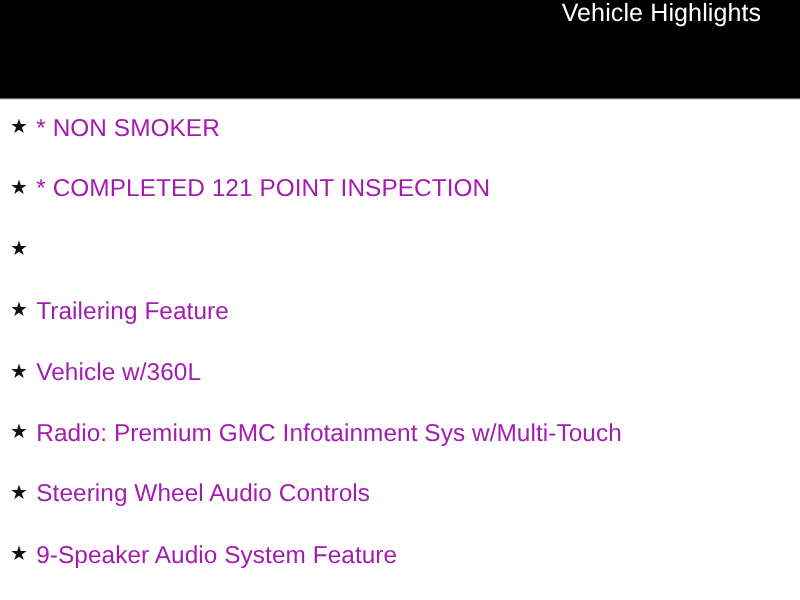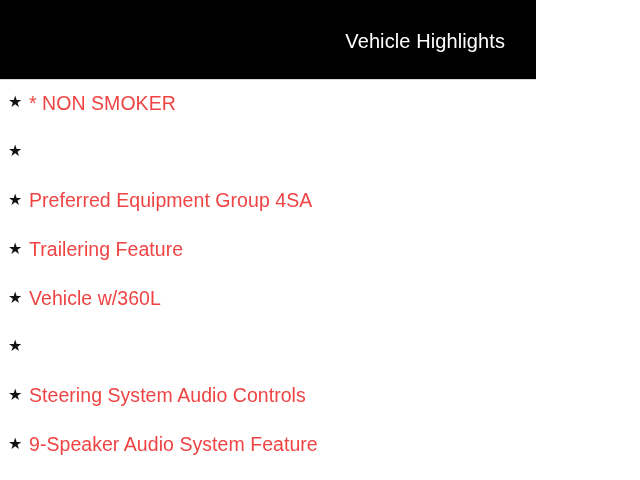--- a/index.html
+++ b/index.html
@@ -21,26 +21,25 @@
     height: 480px;
     background: #ffffff;
     box-sizing: border-box;
   }
 
   
   .header-band {
     position: absolute;
     left: 0;
     top: 0;
-    width: 536px;
+    width: 640px;
     height: 79px;
     background: #000000;
     box-sizing: border-box;
     display: flex;
-    align-items: center;
     justify-content: flex-end;
     padding-right: 31px;
   }
   .header-band::after {
     content: "";
     position: absolute;
     left: 0;
     bottom: -1px;
     width: 100%;
     height: 1px;
@@ -81,21 +80,21 @@
     width: 21px;
     flex: 0 0 21px;
     color: #111111;
     font-size: 16px;
     line-height: 1;
     text-align: left;
     position: relative;
     top: -1px;
   }
   .highlight-text {
-    color: #ef4444;
+    color: #a21caf;
     font-size: 19.5px;
     line-height: 1;
     font-weight: 400;
     letter-spacing: 0.05px;
   }
 </style>
 </head>
 <body>
 
 <div class="page">
@@ -106,44 +105,45 @@
 
   <ul class="highlights-list">
 
     <li class="highlight-item">
       <span class="bullet-star">★</span>
       <span class="highlight-text">* NON SMOKER</span>
     </li>
 
     <li class="highlight-item">
       <span class="bullet-star">★</span>
+      <span class="highlight-text">* COMPLETED 121 POINT INSPECTION</span>
     </li>
 
     <li class="highlight-item">
       <span class="bullet-star">★</span>
-      <span class="highlight-text">Preferred Equipment Group 4SA</span>
     </li>
 
     <li class="highlight-item">
       <span class="bullet-star">★</span>
       <span class="highlight-text">Trailering Feature</span>
     </li>
 
     <li class="highlight-item">
       <span class="bullet-star">★</span>
       <span class="highlight-text">Vehicle w/360L</span>
     </li>
 
     <li class="highlight-item">
       <span class="bullet-star">★</span>
+      <span class="highlight-text">Radio: Premium GMC Infotainment Sys w/Multi-Touch</span>
     </li>
 
     <li class="highlight-item">
       <span class="bullet-star">★</span>
-      <span class="highlight-text">Steering System Audio Controls</span>
+      <span class="highlight-text">Steering Wheel Audio Controls</span>
     </li>
 
     <li class="highlight-item">
       <span class="bullet-star">★</span>
       <span class="highlight-text">9-Speaker Audio System Feature</span>
     </li>
 
   </ul>
 
 </div>

